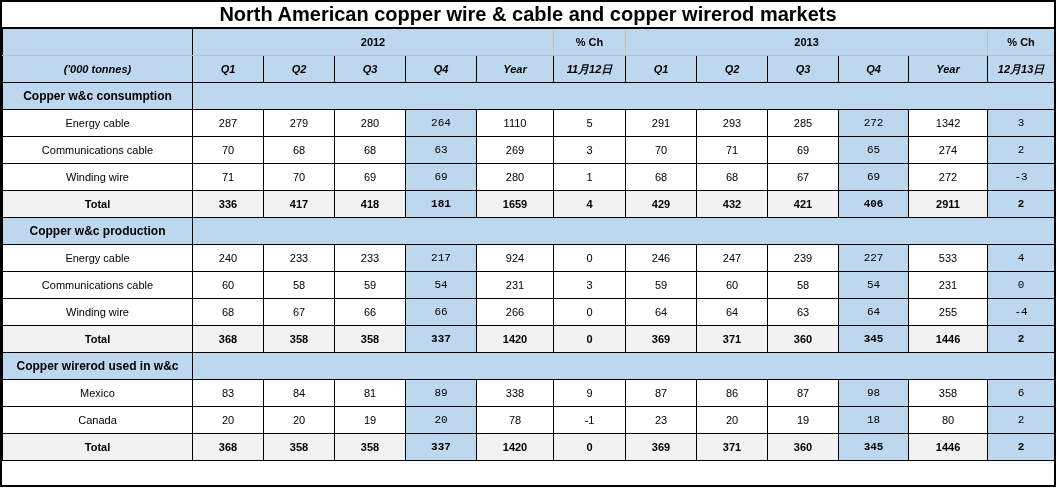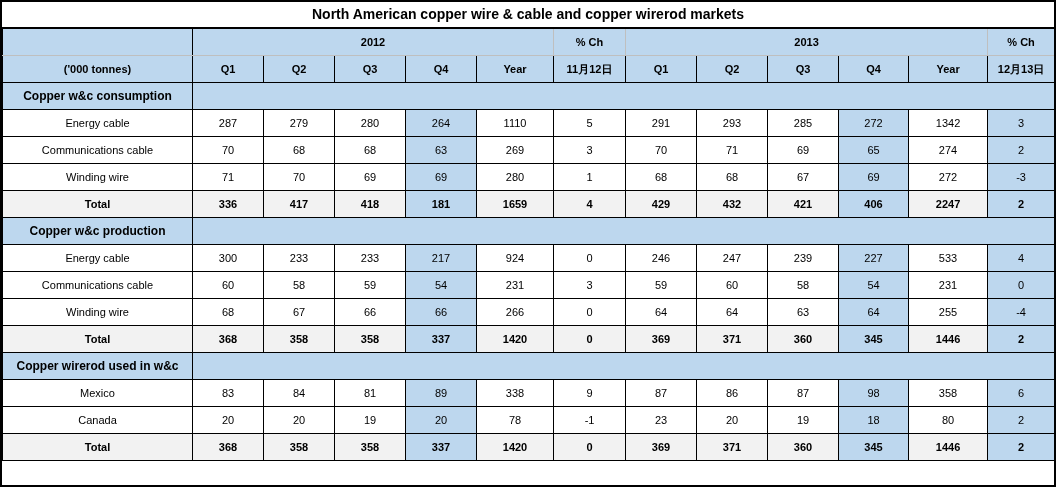--- a/index.html
+++ b/index.html
@@ -3,44 +3,44 @@
 <meta charset="utf-8">
 <style>
   html,body{margin:0;padding:0;background:#ffffff;}
   body{width:1061px;height:489px;font-family:"Liberation Sans","DejaVu Sans",sans-serif;color:#000;}
   .sheet{
     width:1056px;height:487px;box-sizing:border-box;
     border:2px solid #000;background:#fff;overflow:hidden;
   }
   .title{
     height:25px;line-height:25px;text-align:center;
-    font-size:14px;font-weight:bold;color:#000;background:#fff;
+    font-size:20px;font-weight:bold;color:#000;background:#fff;
     border-bottom:2px solid #000;white-space:nowrap;
   }
   table{border-collapse:collapse;table-layout:fixed;width:1052px;}
   td{
     border:1px solid #000;text-align:center;vertical-align:middle;
     font-size:11px;height:26px;padding:0 2px;overflow:hidden;white-space:nowrap;
     background:#fff;
   }
   
   tr.r1 td{
     background:#BDD7EE;font-weight:bold;
     border-color:#BFBFBF;border-top:none;
   }
   tr.r1 td.lbl{border-right-color:#000;border-left-color:#000;}
   tr.r1 td.last{border-right-color:#000;}
   
-  tr.r2 td{background:#BDD7EE;font-weight:bold;border-color:#000;}
+  tr.r2 td{background:#BDD7EE;font-weight:bold;border-color:#000;font-style:italic;}
   
   tr.sec td{background:#BDD7EE;font-weight:bold;font-size:12px;border-color:#000;text-align:center;}
   
   tr.data td{background:#fff;}
   tr.total td{background:#F2F2F2;font-weight:bold;}
-  tr.data td.hl, tr.total td.hl{background:#BDD7EE;}
+  tr.data td.hl, tr.total td.hl{background:#BDD7EE;font-family:Liberation Mono, monospace;}
 </style>
 </head>
 <body>
 
 <div class="sheet">
   <div class="title">North American copper wire &amp; cable and copper wirerod markets</div>
   <table>
     <colgroup>
       <col style="width:190px">
       <col style="width:71px">
@@ -135,30 +135,30 @@
           <td class="val">336</td>
           <td class="val">417</td>
           <td class="val">418</td>
           <td class="val hl">181</td>
           <td class="val">1659</td>
           <td class="val">4</td>
           <td class="val">429</td>
           <td class="val">432</td>
           <td class="val">421</td>
           <td class="val hl">406</td>
-          <td class="val">2247</td>
+          <td class="val">2911</td>
           <td class="val hl">2</td>
         </tr>
         <tr class="sec">
           <td class="lbl">Copper w&amp;c production</td>
           <td colspan="12"></td>
         </tr>
         <tr class="data">
           <td class="lbl">Energy cable</td>
-          <td class="val">300</td>
+          <td class="val">240</td>
           <td class="val">233</td>
           <td class="val">233</td>
           <td class="val hl">217</td>
           <td class="val">924</td>
           <td class="val">0</td>
           <td class="val">246</td>
           <td class="val">247</td>
           <td class="val">239</td>
           <td class="val hl">227</td>
           <td class="val">533</td>

